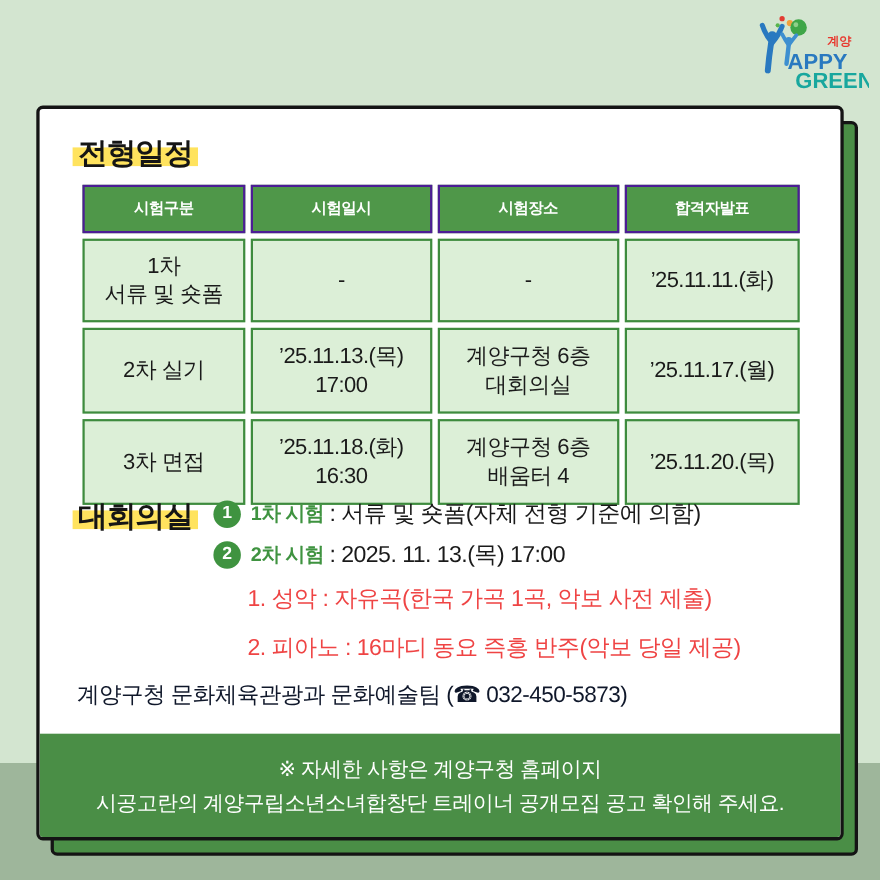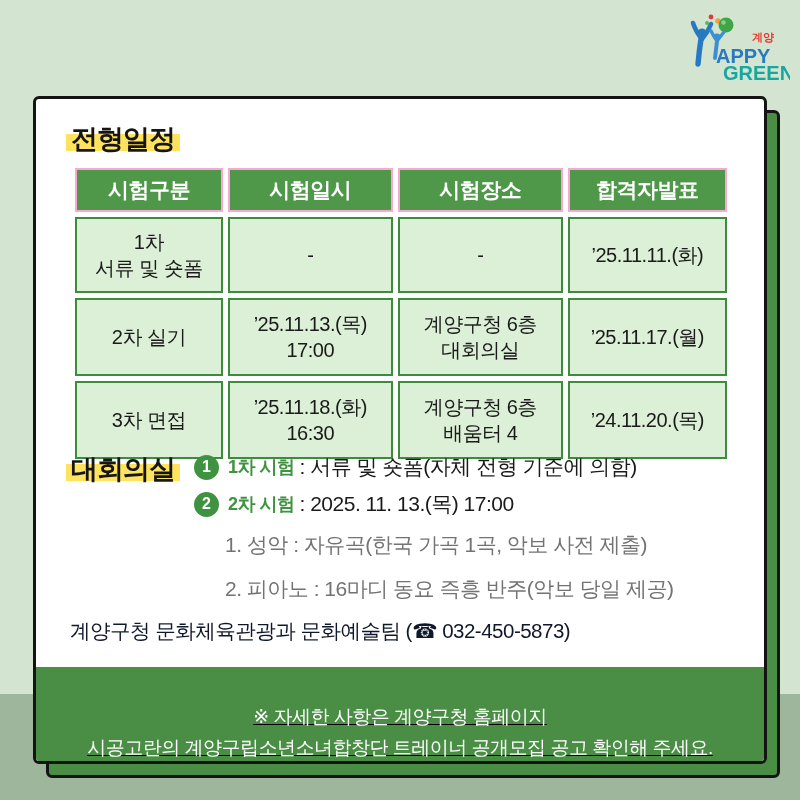--- a/index.html
+++ b/index.html
@@ -23,22 +23,22 @@
     padding:0 5px;
   }
   .section-heading{
     font-size:27px;font-weight:800;color:#151515;letter-spacing:-1px;white-space:nowrap;
   }
   .heading-schedule{position:absolute;left:30px;top:22px;text-align:right;}
   
   .table-wrap{position:absolute;left:34px;top:64px;width:662px;}
   table{width:100%;border-collapse:separate;border-spacing:5px;table-layout:fixed;}
   th{
-    background:#4f9749;color:#ffffff;font-size:21px;font-weight:bold;
-    height:38px;border:2px solid #f9a8d4;letter-spacing:-0.5px;
+    background:#4f9749;color:#ffffff;font-size:14px;font-weight:bold;
+    height:38px;border:2px solid #4c1d95;letter-spacing:-0.5px;
   }
   td{
     background:#dcefd7;border:2px solid #3e8b3e;text-align:center;
     font-size:20px;color:#1a1a1a;padding:5px 2px;white-space:pre-line;
     line-height:1.3;letter-spacing:-0.5px;
   }
   tr.r1 td{height:62px;}
   tr.r2 td,tr.r3 td{height:64px;}
   
   .method{position:absolute;left:30px;top:352px;display:flex;align-items:flex-start;}
@@ -46,30 +46,30 @@
   .method-items{display:flex;flex-direction:column;gap:9px;padding-top:2px;}
   .method-item{display:flex;align-items:center;}
   .num-circle{
     width:25px;height:25px;border-radius:50%;background:#3f9340;color:#fff;
     font-size:16px;font-weight:bold;display:flex;align-items:center;justify-content:center;
     margin-right:9px;flex:0 0 auto;
   }
   .method-label{color:#3f9340;font-weight:bold;font-size:18px;letter-spacing:-0.5px;}
   .method-rest{color:#1a1a1a;font-size:21px;margin-left:5px;letter-spacing:-0.5px;white-space:nowrap;}
   .method-sub{
-    margin-left:31px;font-size:21px;color:#737373;line-height:1.55;
+    margin-left:31px;font-size:21px;color:#ef4444;line-height:1.55;
     letter-spacing:-0.5px;white-space:nowrap;margin-top:2px;
   }
   
   .contact{position:absolute;left:30px;top:518px;display:flex;align-items:center;}
   .contact-text{font-size:20.5px;color:#0f172a;margin-left:4px;letter-spacing:-0.5px;white-space:nowrap;}
   
   .footer-band{
     position:absolute;left:0;right:0;bottom:0;height:94px;background:#4a8e46;
-    display:flex;flex-direction:column;align-items:center;justify-content:flex-end;gap:5px;text-decoration:underline;
+    display:flex;flex-direction:column;align-items:center;justify-content:center;gap:5px;
   }
   .footer-line{color:#ffffff;font-size:19px;letter-spacing:-0.5px;white-space:nowrap;}
   
   .logo{position:absolute;left:686px;top:10px;width:104px;height:74px;}
 </style>
 </head>
 <body>
 
 <div class="shadow-card"></div>
 
@@ -132,21 +132,21 @@
         <td>계양구청 6층
 대회의실</td>
         <td>’25.11.17.(월)</td>
       </tr>
       <tr class="r3">
         <td>3차 면접</td>
         <td>’25.11.18.(화)
 16:30</td>
         <td>계양구청 6층
 배움터 4</td>
-        <td>’24.11.20.(목)</td>
+        <td>’25.11.20.(목)</td>
       </tr>
     </tbody>
       </table>
   </div>
 
   <div class="method">
     <div class="section-heading">
       <span class="hl">대회의실</span>
     </div>
     <div class="method-items">

